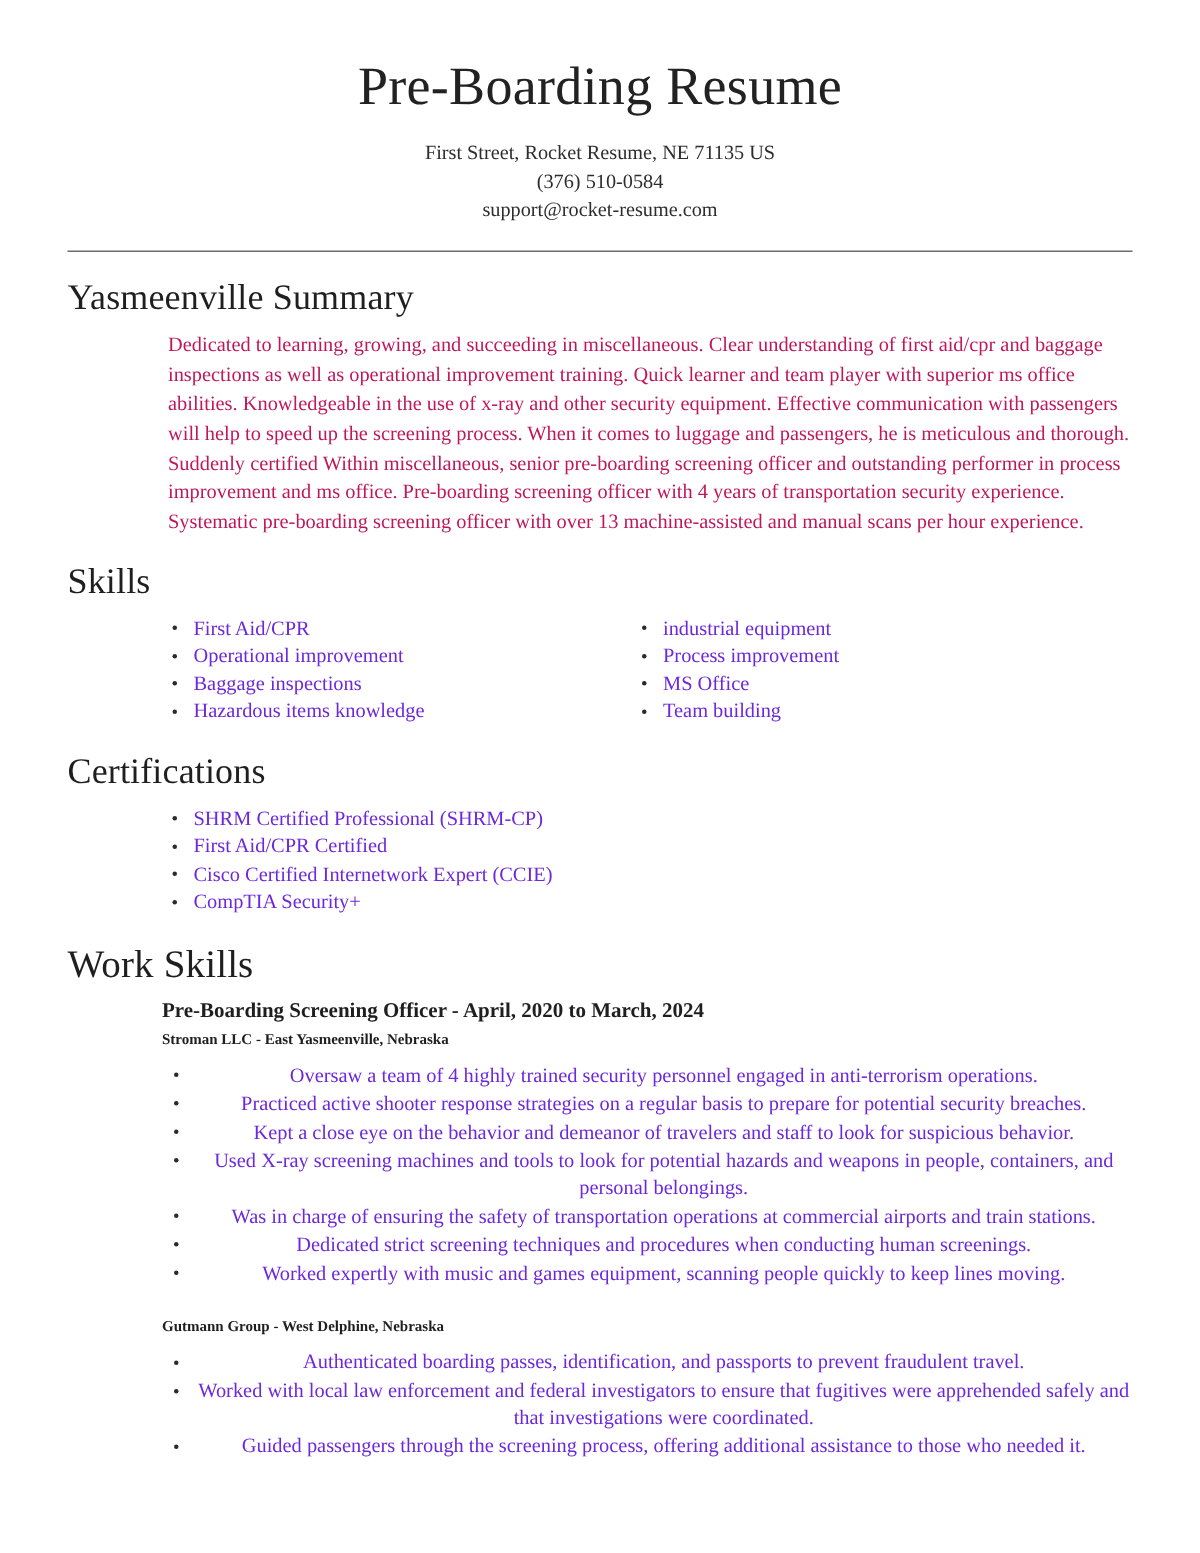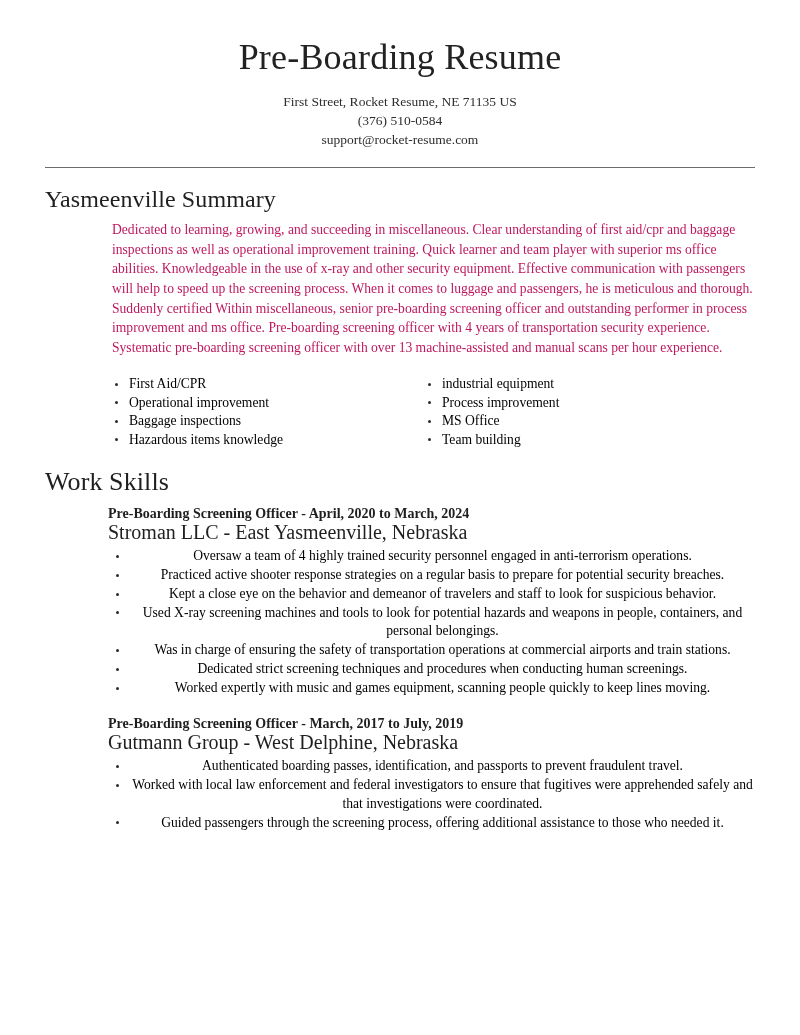--- a/index.html
+++ b/index.html
@@ -84,21 +84,21 @@
     list-style: none;
     margin: 0;
     padding: 0;
   }
   ul.bullets > li {
     position: relative;
     padding-left: 17px;
     font-size: 13.6px;
     line-height: 18px;
     margin-bottom: 0.5px;
-    color: #000000;
+    color: #6d28d9;
   }
   ul.bullets > li::before {
     content: "";
     position: absolute;
     left: 3px;
     top: 7.5px;
     width: 3px;
     height: 3px;
     background: #2b2b2b;
     border-radius: 50%;
@@ -134,22 +134,22 @@
     margin-top: 17px;
   }
   .job-title {
     font-size: 14px;
     font-weight: bold;
     line-height: 19px;
     color: #1f1f1f;
     margin: 0;
   }
   .job-company {
-    font-size: 20px;
-    font-weight: normal;
+    font-size: 10px;
+    font-weight: bold;
     line-height: 19px;
     color: #1f1f1f;
     margin: 0 0 5px 0;
   }
   .job ul.bullets {
     padding-left: 4px;
     text-align: center;
   }
   .job ul.bullets > li {
     padding-left: 18px;
@@ -176,61 +176,72 @@
   <hr class="header-rule">
 
   <section class="section">
     <h2 class="section-title">Yasmeenville Summary</h2>
     <div class="section-body">
       <p class="summary-text">Dedicated to learning, growing, and succeeding in miscellaneous. Clear understanding of first aid/cpr and baggage inspections as well as operational improvement training. Quick learner and team player with superior ms office abilities. Knowledgeable in the use of x-ray and other security equipment. Effective communication with passengers will help to speed up the screening process. When it comes to luggage and passengers, he is meticulous and thorough. Suddenly certified Within miscellaneous, senior pre-boarding screening officer and outstanding performer in process improvement and ms office. Pre-boarding screening officer with 4 years of transportation security experience. Systematic pre-boarding screening officer with over 13 machine-assisted and manual scans per hour experience.</p>
     </div>
   </section>
 
   <section class="section">
+    <h2 class="section-title">Skills</h2>
     <div class="skills-columns">
       <div class="skills-col">
         <ul class="bullets">
           <li>First Aid/CPR</li>
           <li>Operational improvement</li>
           <li>Baggage inspections</li>
           <li>Hazardous items knowledge</li>
         </ul>
       </div>
       <div class="skills-col">
         <ul class="bullets">
           <li>industrial equipment</li>
           <li>Process improvement</li>
           <li>MS Office</li>
           <li>Team building</li>
         </ul>
       </div>
     </div>
   </section>
 
+  <section class="section">
+    <h2 class="section-title">Certifications</h2>
+    <div class="certs-body">
+      <ul class="bullets">
+        <li>SHRM Certified Professional (SHRM-CP)</li>
+        <li>First Aid/CPR Certified</li>
+        <li>Cisco Certified Internetwork Expert (CCIE)</li>
+        <li>CompTIA Security+</li>
+      </ul>
+    </div>
+  </section>
 
   <section class="section">
     <h2 class="section-title large">Work Skills</h2>
     <div class="work-body">
 
       <div class="job">
         <div class="job-title">Pre-Boarding Screening Officer - April, 2020 to March, 2024</div>
         <div class="job-company">Stroman LLC - East Yasmeenville, Nebraska</div>
         <ul class="bullets">
           <li>Oversaw a team of 4 highly trained security personnel engaged in anti-terrorism operations.</li>
           <li>Practiced active shooter response strategies on a regular basis to prepare for potential security breaches.</li>
           <li>Kept a close eye on the behavior and demeanor of travelers and staff to look for suspicious behavior.</li>
           <li>Used X-ray screening machines and tools to look for potential hazards and weapons in people, containers, and personal belongings.</li>
           <li>Was in charge of ensuring the safety of transportation operations at commercial airports and train stations.</li>
           <li>Dedicated strict screening techniques and procedures when conducting human screenings.</li>
           <li>Worked expertly with music and games equipment, scanning people quickly to keep lines moving.</li>
         </ul>
       </div>
 
       <div class="job">
-        <div class="job-title">Pre-Boarding Screening Officer - March, 2017 to July, 2019</div>
         <div class="job-company">Gutmann Group - West Delphine, Nebraska</div>
         <ul class="bullets">
           <li>Authenticated boarding passes, identification, and passports to prevent fraudulent travel.</li>
           <li>Worked with local law enforcement and federal investigators to ensure that fugitives were apprehended safely and that investigations were coordinated.</li>
           <li>Guided passengers through the screening process, offering additional assistance to those who needed it.</li>
         </ul>
       </div>
 
     </div>
   </section>

